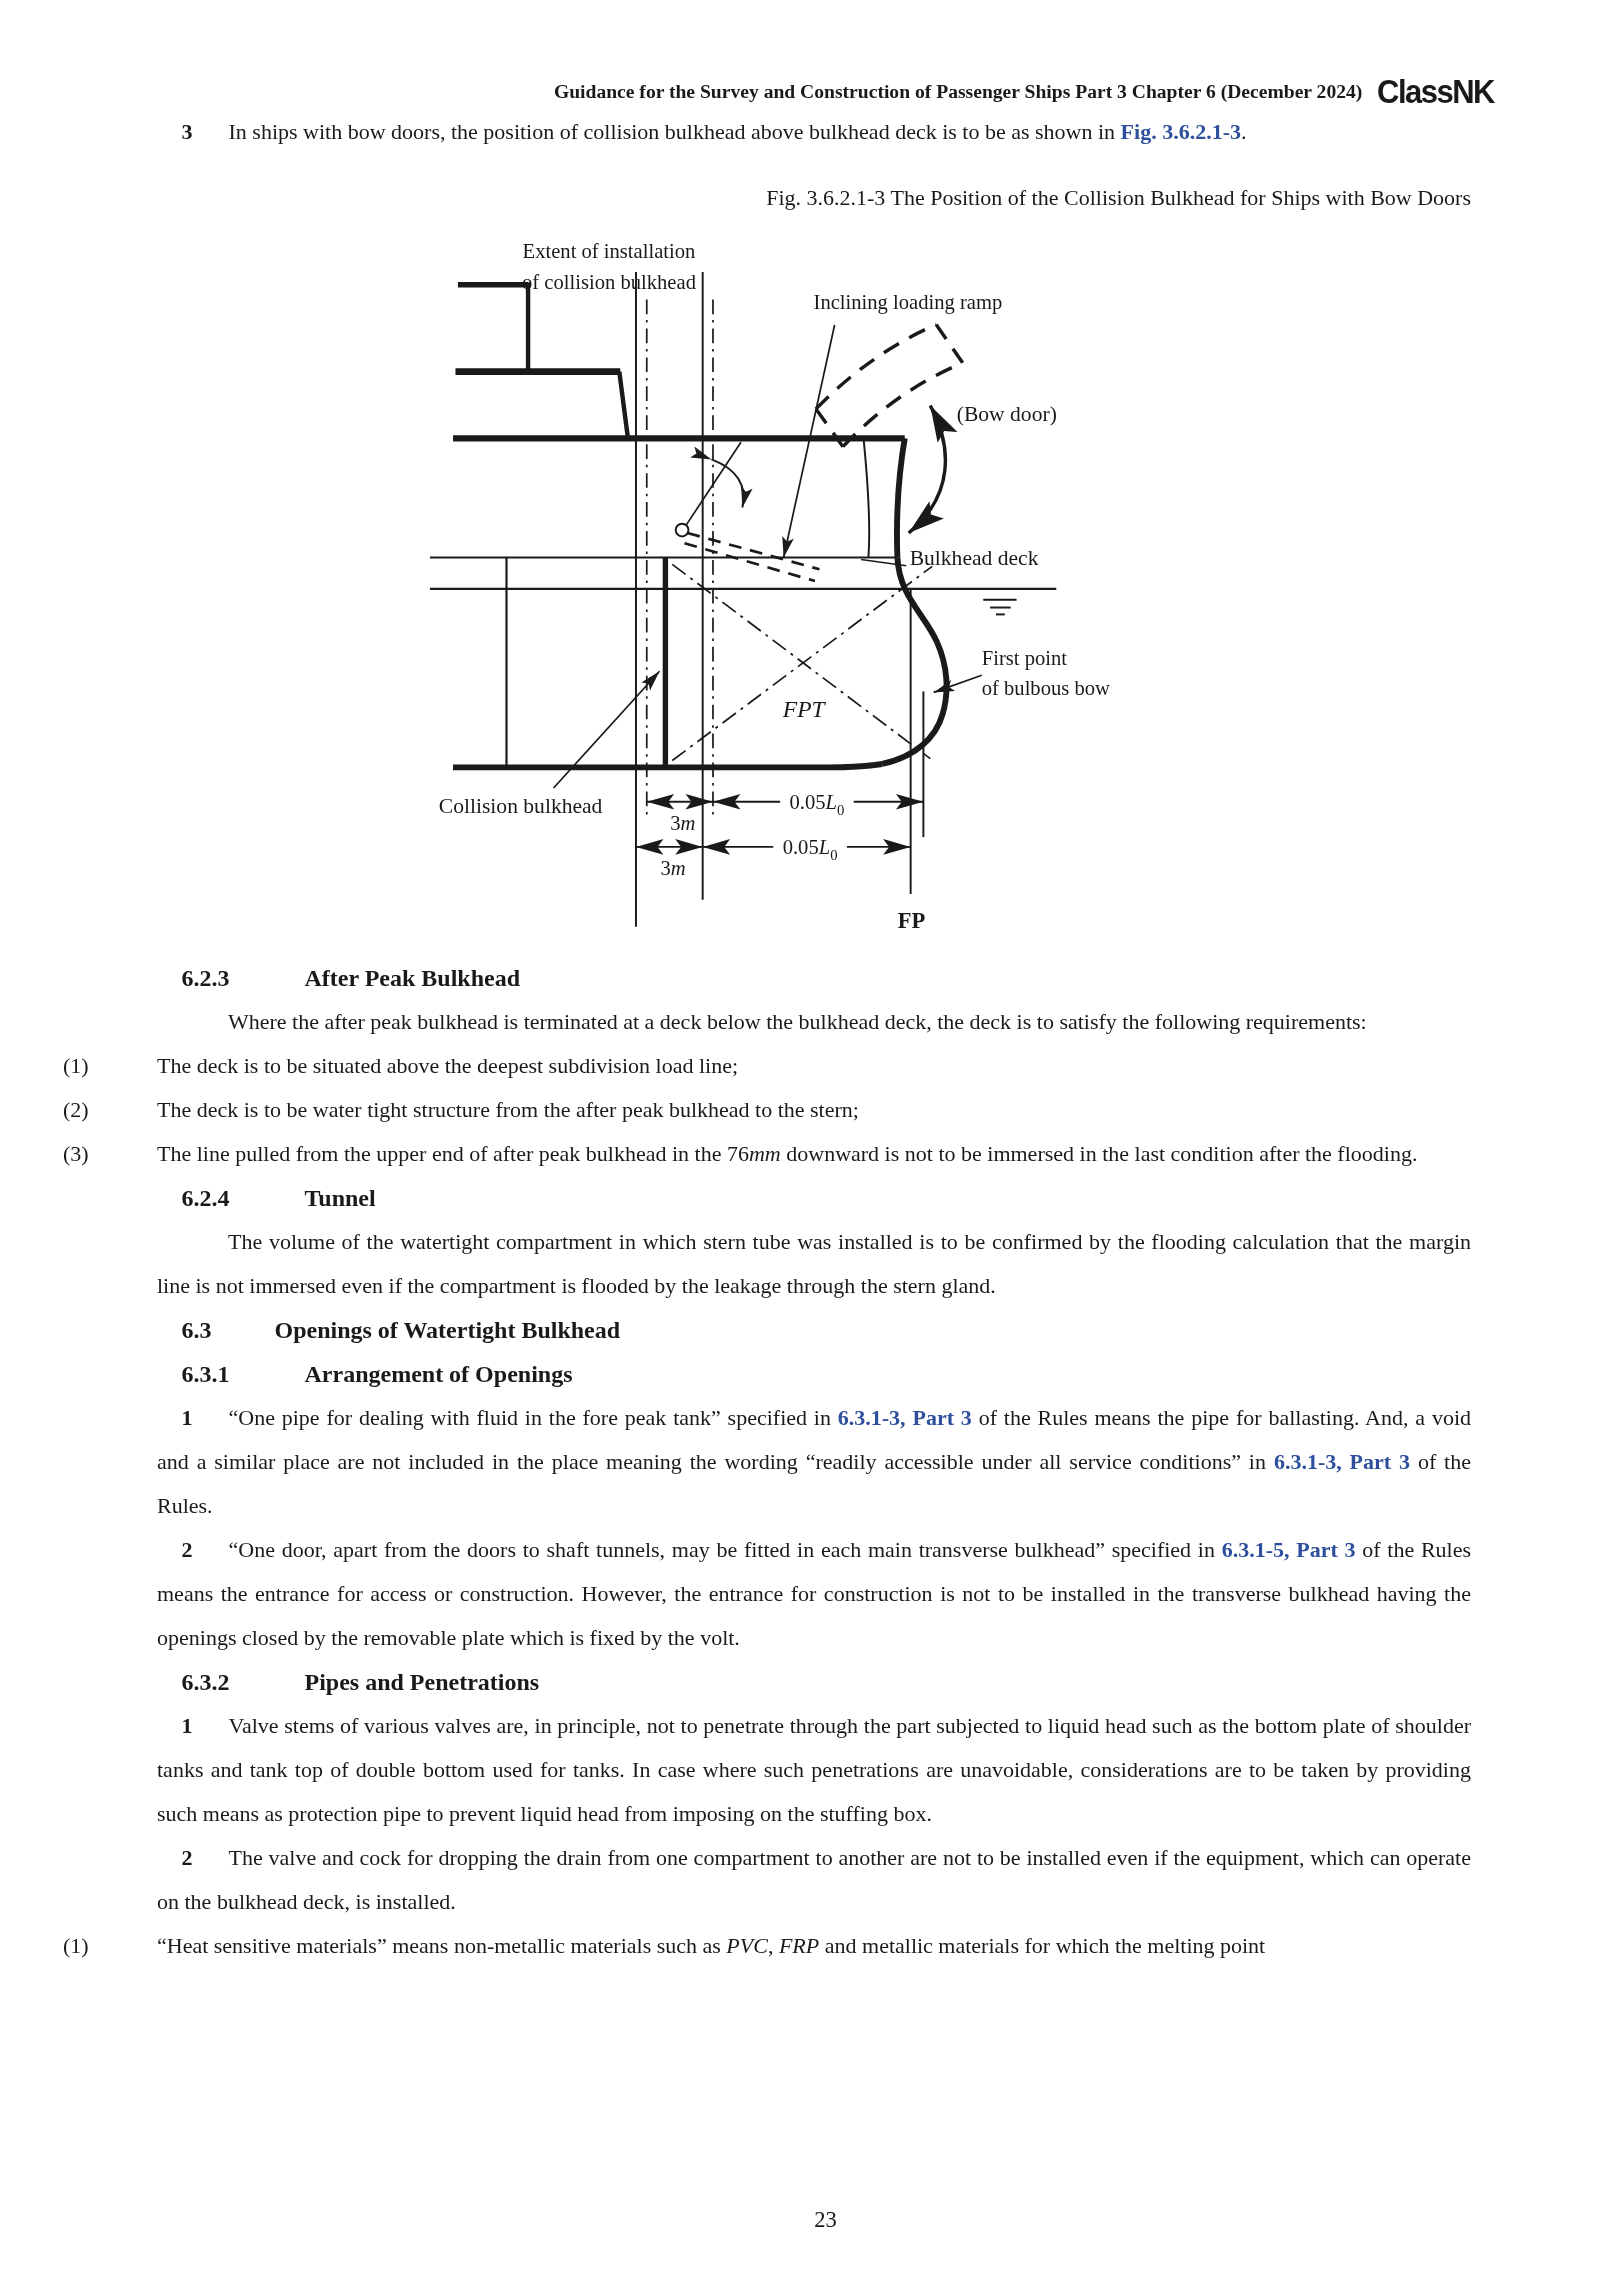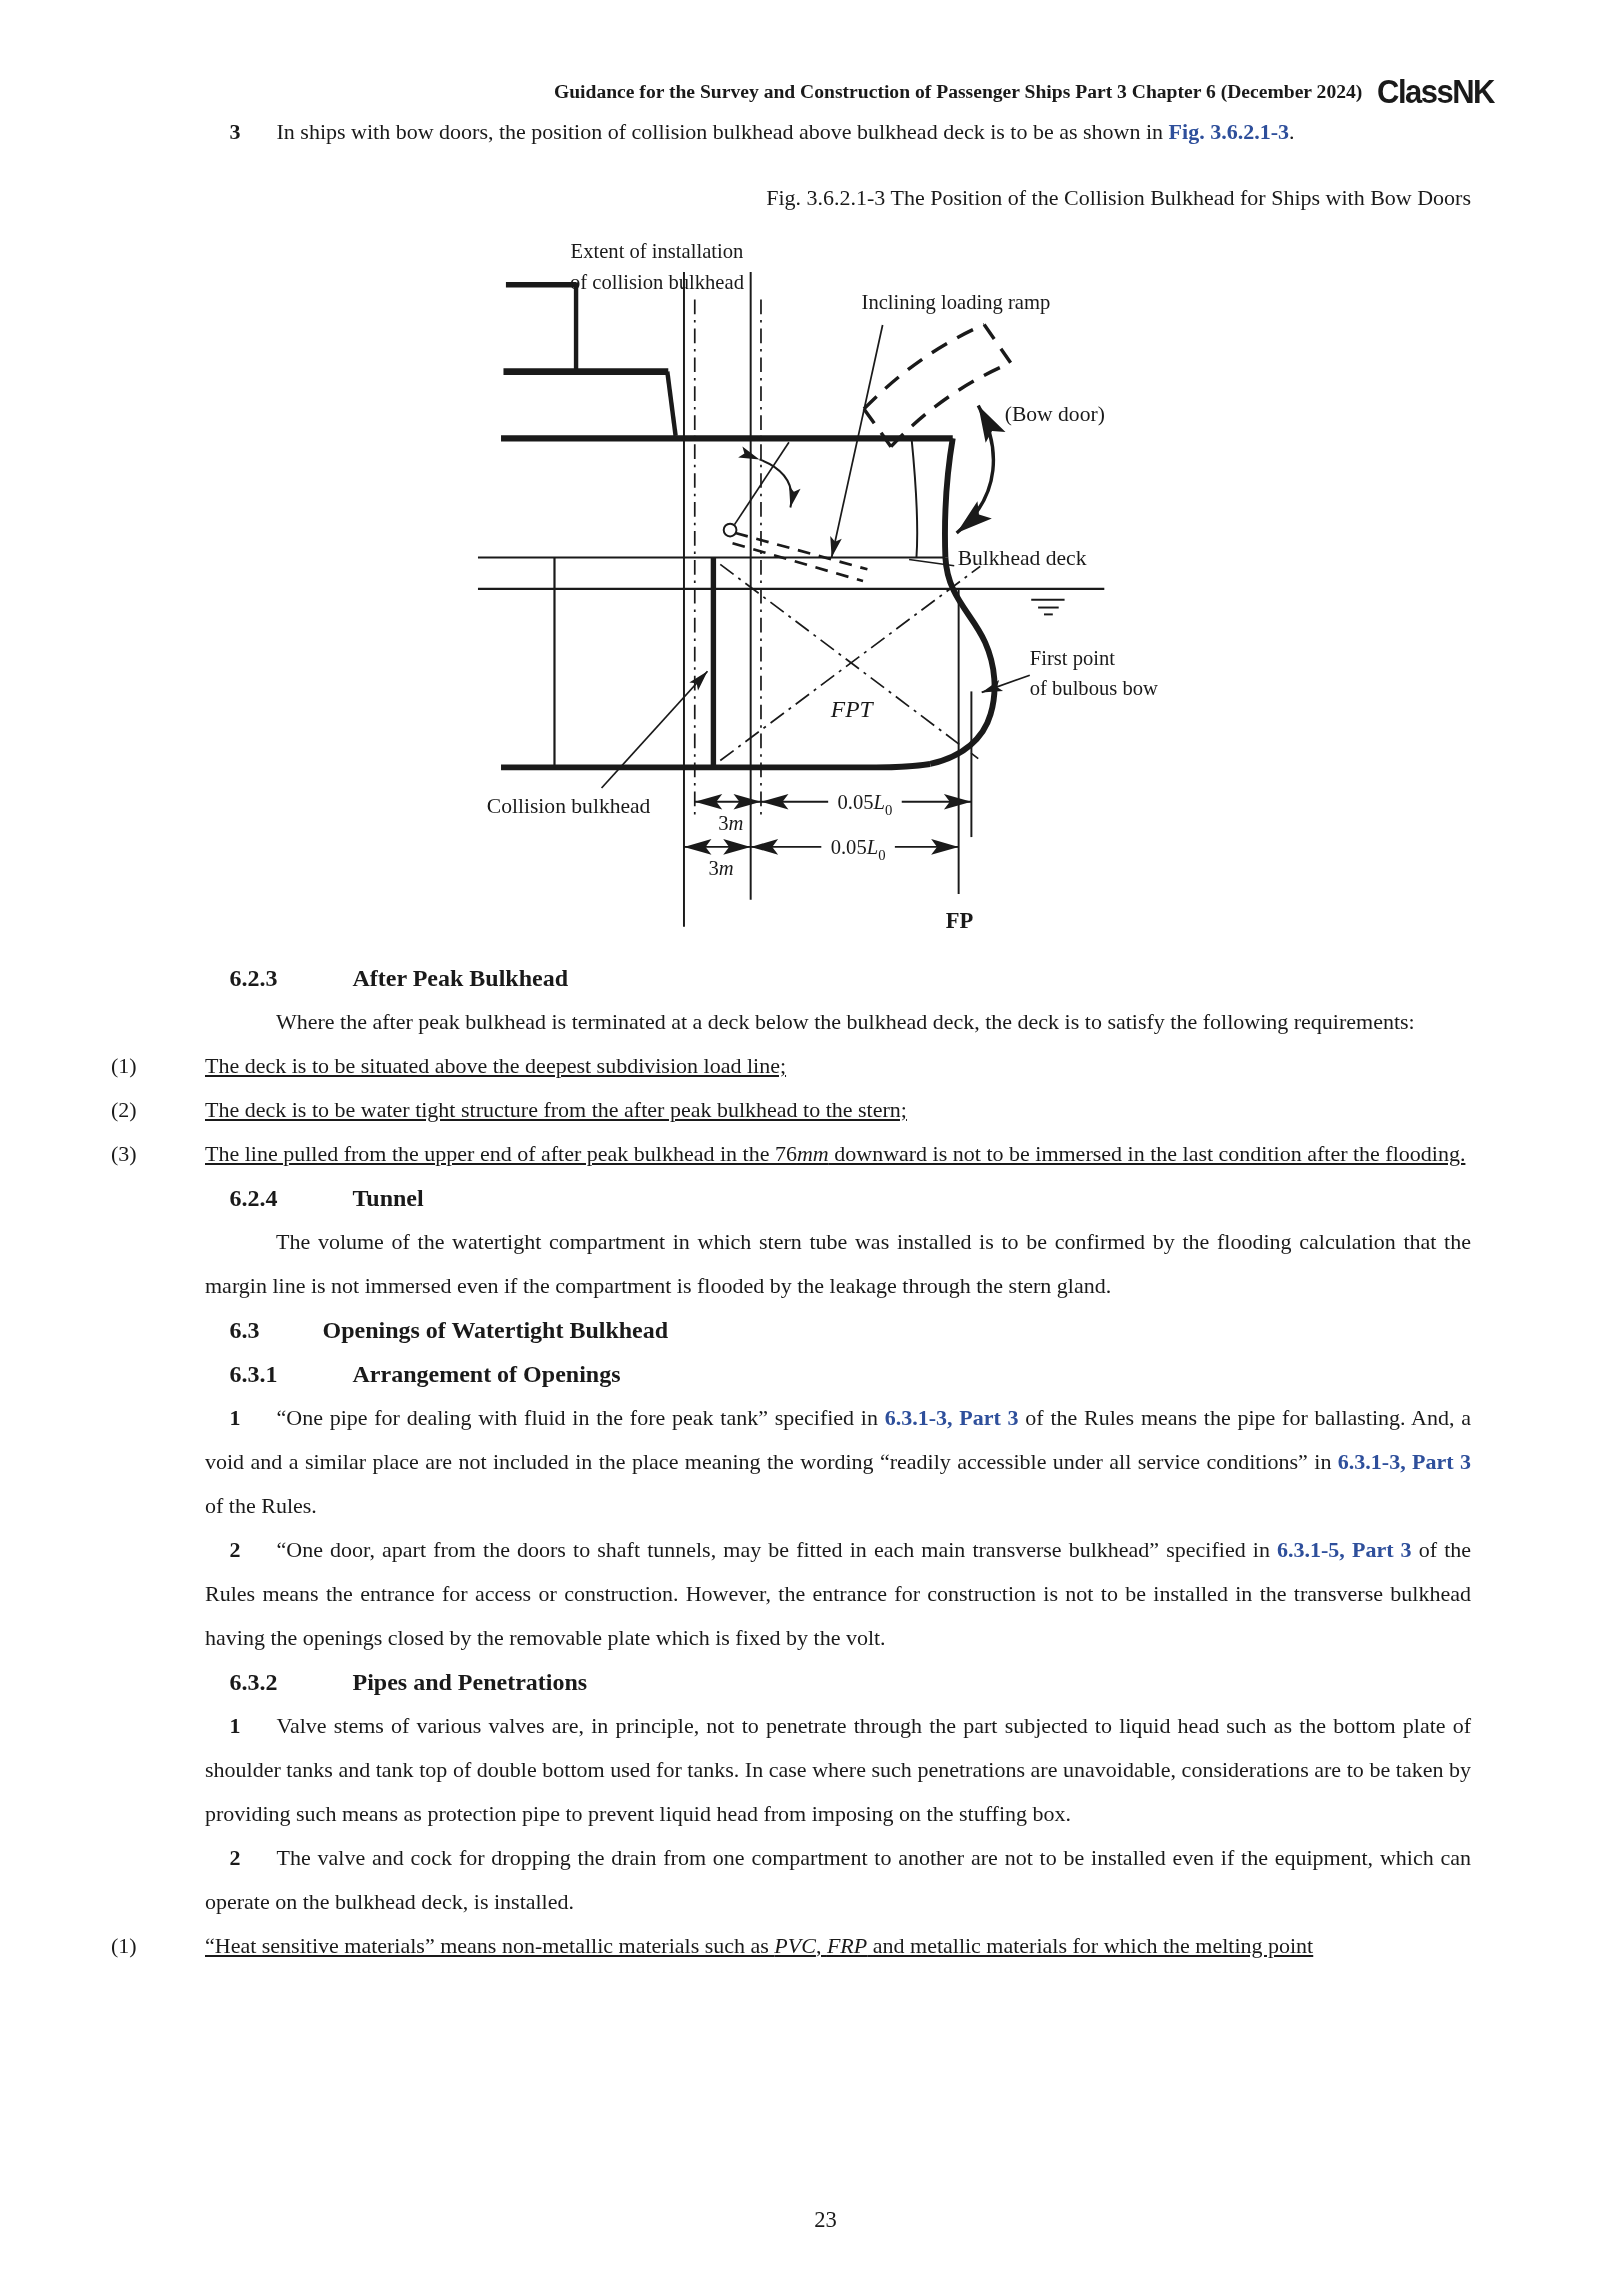--- a/index.html
+++ b/index.html
@@ -1,32 +1,32 @@
 <!DOCTYPE html>
 <html style="font-size:7.9px"><head>
 <meta charset="utf-8">
 <style>
   html,body{margin:0;padding:0;background:#888;}
   .page{
     width:1623px;height:2295px;background:#ffffff;position:relative;
     font-family:"Liberation Serif", serif;color:#1a1a1a;overflow:hidden;
   }
-  .content{padding:0 152px 0 157px;margin-left:48px;}
+  .content{padding:0 152px 0 157px;}
   
   .hdr{display:flex;justify-content:flex-end;align-items:center;gap:14.7px;
        padding:74px 129px 0 0;margin-left:44px;}
   .hdr-title{font-size:19.6px;font-weight:bold;white-space:nowrap;}
   .logo{font-family:"Liberation Sans",sans-serif;font-weight:900;font-size:31px;
         letter-spacing:-1.5px;transform:scaleY(1.08);transform-origin:center;}
   
   p.body{font-size:22px;line-height:44px;text-align:justify;margin:0;}
   p.center{font-size:22px;line-height:44px;text-align:right;margin:0;}
   .pnum{display:inline-block;padding-left:24.5px;width:47px;font-weight:bold;}
   .indent{text-indent:71px;}
-  .hang{text-indent:-47px;text-decoration:underline;}
+  .hang{text-indent:-47px;}
   .hang .ilabel{display:inline-block;width:47px;}
   .sec{font-size:24px;line-height:44px;font-weight:bold;margin:0;}
   .sec .snum{display:inline-block;padding-left:24.5px;width:123px;}
   .sec .snum-short{display:inline-block;padding-left:24.5px;width:93px;font-family:Liberation Serif, serif;}
   .gap45{height:22px;}
   .gap20{height:9.8px;}
   a.doclink{color:#2E4F9B;font-weight:bold;text-decoration:none;}
   .bold{font-weight:bold;}
   .ital{font-style:italic;}
   

